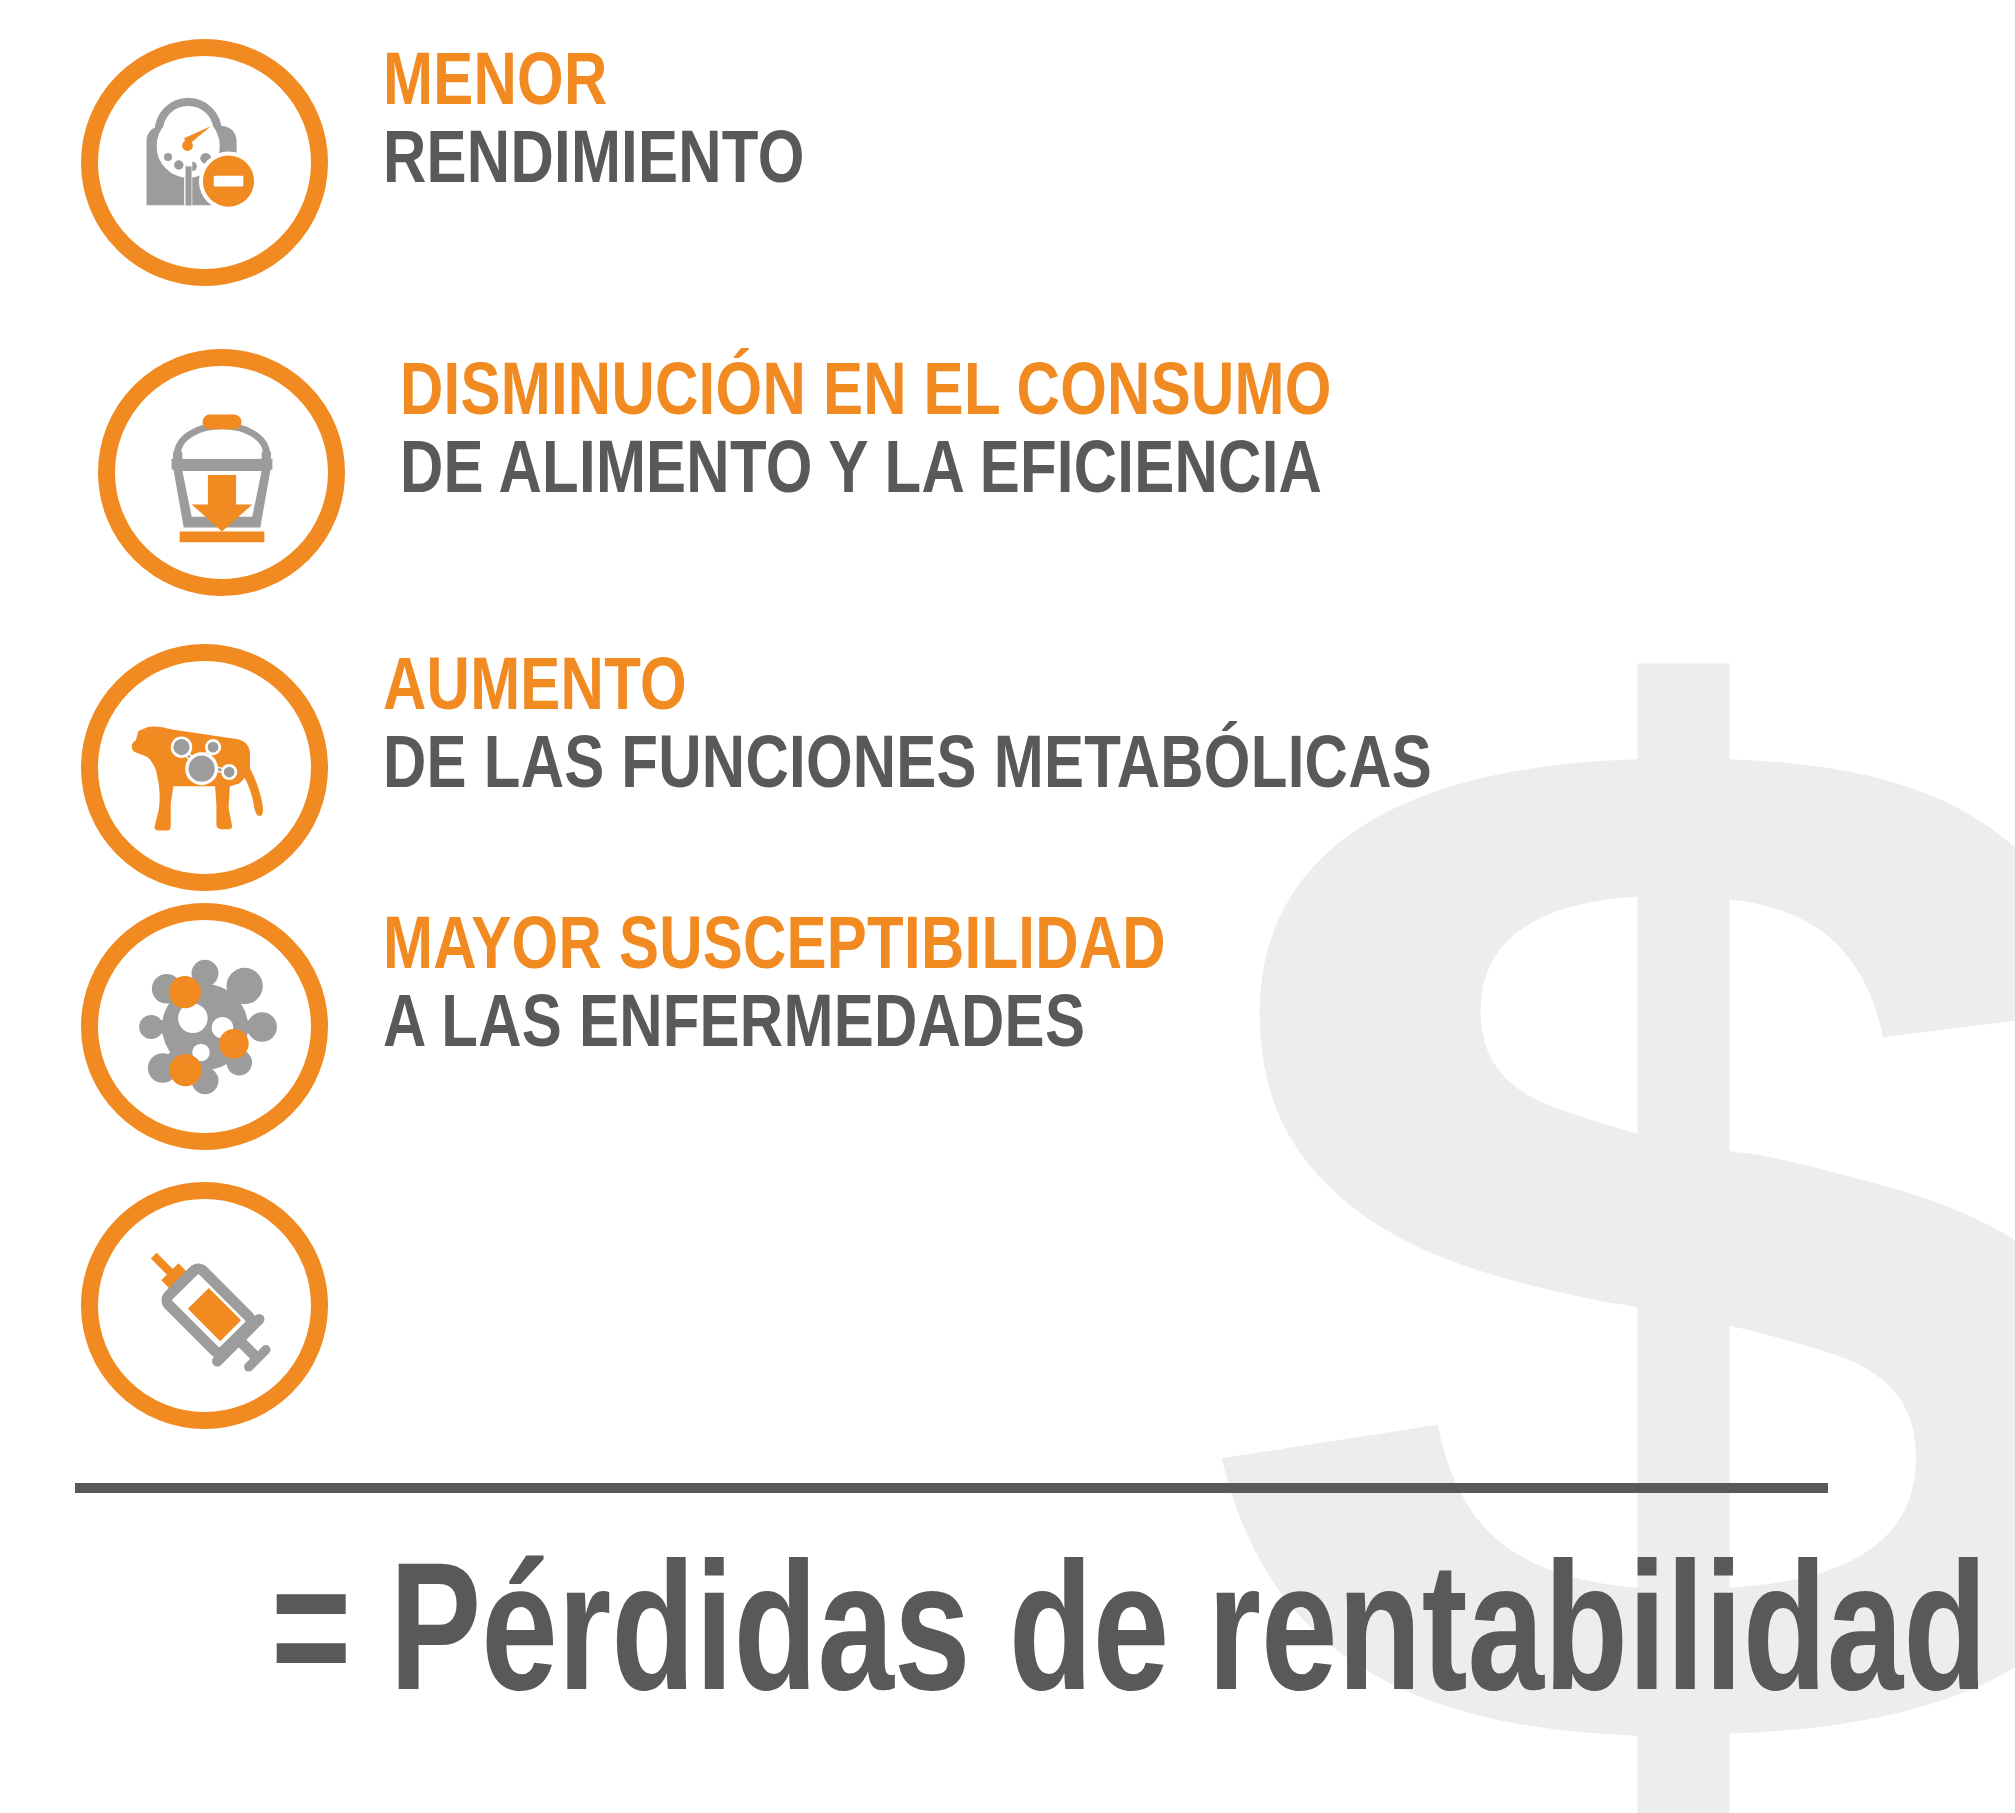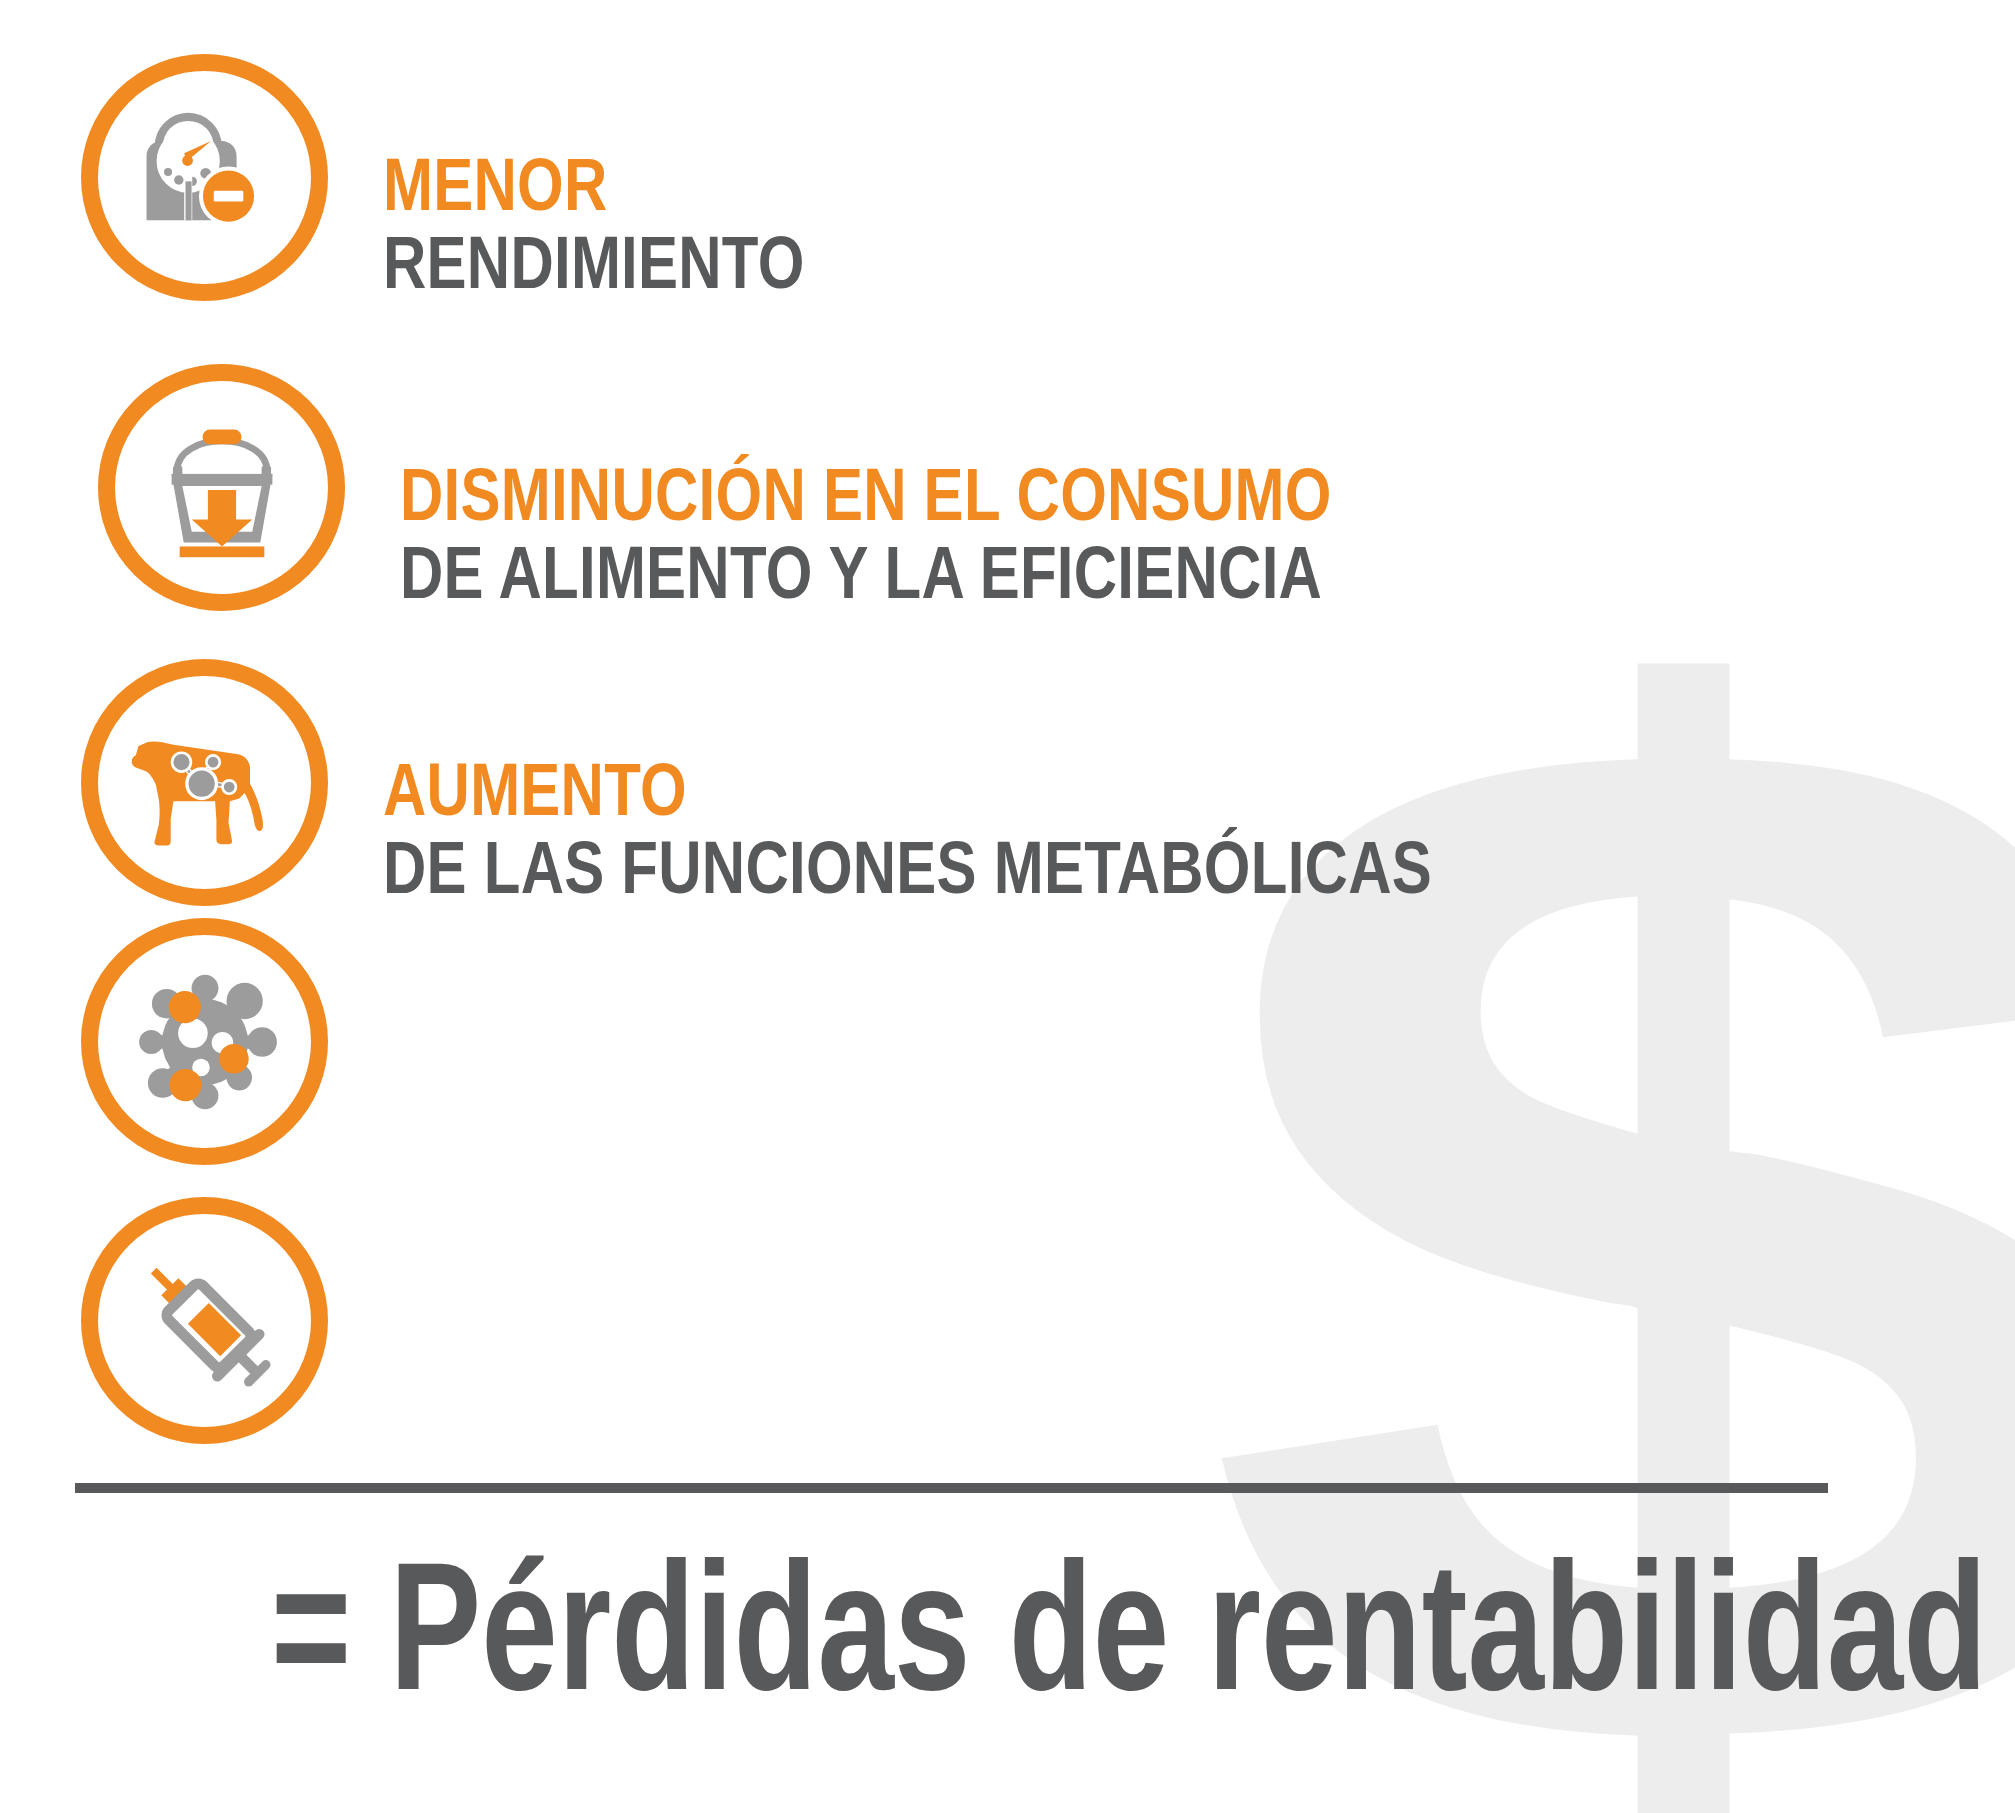--- a/index.html
+++ b/index.html
@@ -27,21 +27,21 @@
     z-index:0;
     transform:scaleX(1.18);
     transform-origin:50% 50%;
   }
 
   
   .rows{position:absolute;left:0;top:0;width:2015px;z-index:2;}
   .row{
     position:absolute;
     display:flex;
-    align-items:flex-end;
+    align-items:flex-start;
     height:262px;
   }
   .row-0{top:39px;left:81px;}
   .row-1{top:349px;left:98px;}
   .row-2{top:644px;left:81px;}
   .row-3{top:903px;left:81px;}
   .row-4{top:1182px;left:81px;}
 
   .icon-badge{
     width:247px;height:247px;
@@ -241,20 +241,24 @@
 
           <circle cx="107" cy="112" r="22" fill="#ffffff"></circle>
           <circle cx="151" cy="126" r="16" fill="#ffffff"></circle>
           <circle cx="119" cy="163" r="13" fill="#ffffff"></circle>
 
           <circle cx="95" cy="73" r="24" fill="#F18A21"></circle>
           <circle cx="168" cy="150" r="22" fill="#F18A21"></circle>
           <circle cx="96" cy="189" r="24" fill="#F18A21"></circle>
         </svg>
       </div>
+      <div class="row-text">
+        <div class="line orange">MAYOR SUSCEPTIBILIDAD</div>
+        <div class="line grey">A LAS ENFERMEDADES</div>
+      </div>
     </div>
 
     <div class="row row-4">
       <div class="icon-badge">
         <svg width="168" height="168" viewBox="0 0 250 250">
           <g transform="rotate(-45 125 125)">
 
             <rect x="118" y="18" width="12" height="40" fill="#F18A21"></rect>
 
             <rect x="106" y="52" width="36" height="26" fill="#F18A21"></rect>

